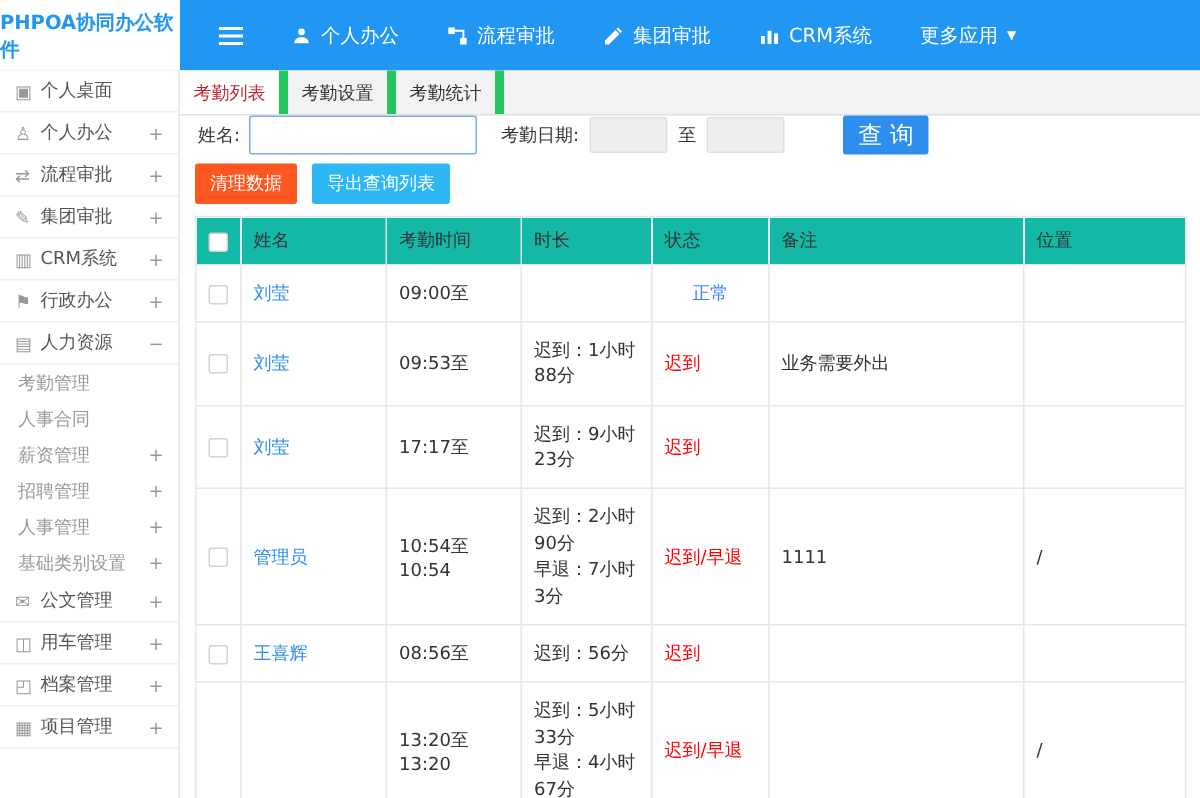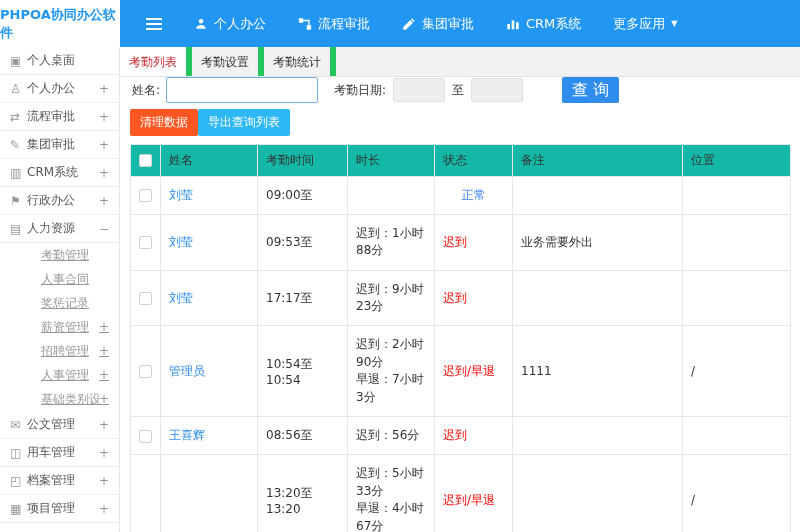--- a/index.html
+++ b/index.html
@@ -20,39 +20,39 @@
   .caret { font-size:8px; line-height:1; }
   
   .layout { display:flex; height:499px; }
   
   .sidebar { width:120px; border-right:1px solid #e6e6e6; background:#fff; overflow:hidden; flex:none; }
   .side-item { height:28px; display:flex; align-items:center; padding:0 10px; border-bottom:1px solid #efefef;
                color:#555; cursor:pointer; }
   .side-icon { width:17px; color:#999; font-size:12px; }
   .side-label { flex:1; font-size:12px; white-space:nowrap; overflow:hidden; }
   .side-expand { color:#999; font-size:12px; }
-  .side-sub .sub-item { height:24px; display:flex; align-items:center; padding:0 10px 0 41px; color:#999; cursor:pointer;text-decoration:underline; }
+  .side-sub .sub-item { height:24px; display:flex; align-items:center; padding:0 10px 0 12px; color:#999; cursor:pointer; }
   .sub-label { flex:1; white-space:nowrap; overflow:hidden; }
   
   .main { flex:1; min-width:0; display:flex; flex-direction:column; }
   .tabs { height:30px; background:#f2f2f2; border-bottom:1px solid #e2e2e2; display:flex; }
   .tab { width:72px; text-align:center; line-height:30px; font-size:12px; color:#333;
          border-right:6px solid #22c55e; cursor:pointer; }
   .tab.active { background:#fff; color:var(--active-tab,#c2282d); }
   
   .filterbar { height:36px; display:flex; align-items:center; padding:0 12px; }
   .filterbar label, .filterbar .to { color:#333; }
   .name-input { width:152px; height:26px; border:1px solid #78aee8; border-radius:2px; margin:0 16px 0 6px; padding:0 6px;
                 font-family:inherit; font-size:12px; outline:none; }
   .date-input { width:52px; height:24px; background:#eee; border:1px solid #e0e0e0; border-radius:2px; margin:0 7px;
                 font-family:inherit; font-size:12px; outline:none; padding:0 4px; }
   .btn-search { margin-left:32px; height:26px; padding:0 10px; background:var(--search-btn,#2e8ded); color:#fff;
                 border:none; border-radius:2px; font-family:inherit; font-size:16px; cursor:pointer; white-space:nowrap; }
   
-  .actions { display:flex; gap:0; padding:5px 10px 8px;font-family:Liberation Mono, monospace; }
+  .actions { display:flex; gap:10px; padding:5px 10px 8px;font-family:Liberation Mono, monospace; }
   .btn { height:27px; padding:0 10px; border:none; border-radius:2px; color:#fff; font-family:inherit; font-size:12px;
          cursor:pointer; white-space:nowrap; }
   .btn-clean { background:var(--clean-btn,#ff5722); }
   .btn-export { background:var(--export-btn,#2db7f5); }
   
   .table-wrap { margin:0 10px; }
   table { width:660px; border-collapse:collapse; table-layout:fixed; }
   th,td { border:1px solid #e6e6e6; padding:10px 8px; text-align:left; font-size:12px; vertical-align:middle;
           overflow:hidden; }
   thead th { background:#14b8a6; font-weight:normal; color:#333; padding:7px 8px; }
@@ -168,24 +168,20 @@
           <span class="sub-label">考勤管理</span>
           <span class="side-expand"></span>
         </div>
 
         <div class="sub-item">
           <span class="sub-label">人事合同</span>
           <span class="side-expand"></span>
         </div>
 
 
-        <div class="sub-item">
-          <span class="sub-label">奖惩记录</span>
-          <span class="side-expand"></span>
-        </div>
 
         <div class="sub-item">
           <span class="sub-label">薪资管理</span>
           <span class="side-expand">+</span>
         </div>
 
         <div class="sub-item">
           <span class="sub-label">招聘管理</span>
           <span class="side-expand">+</span>
         </div>

